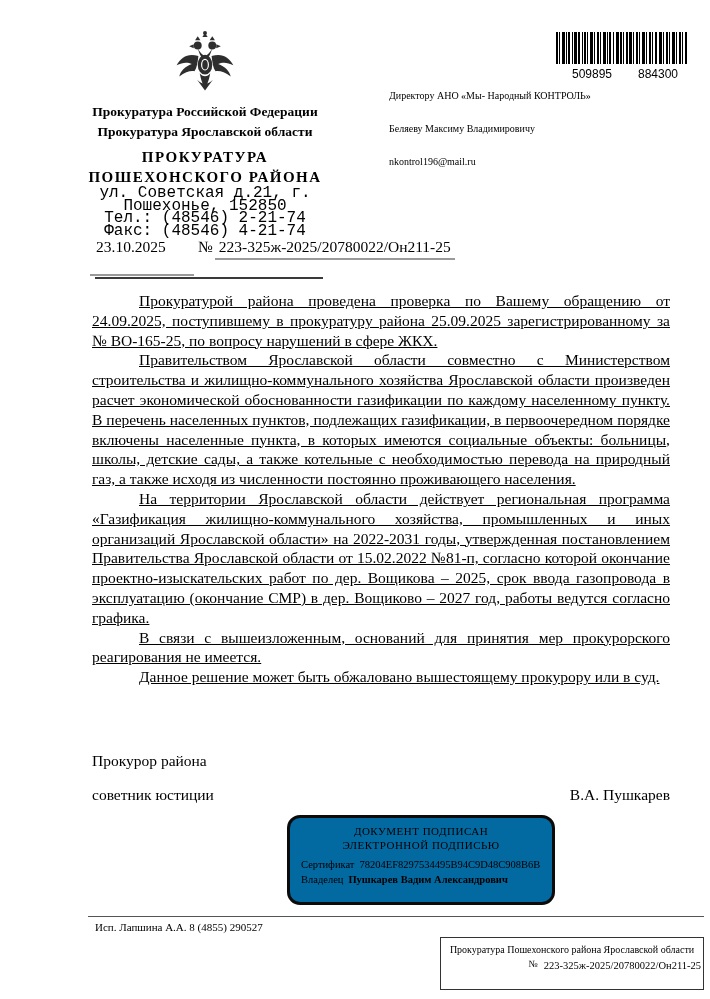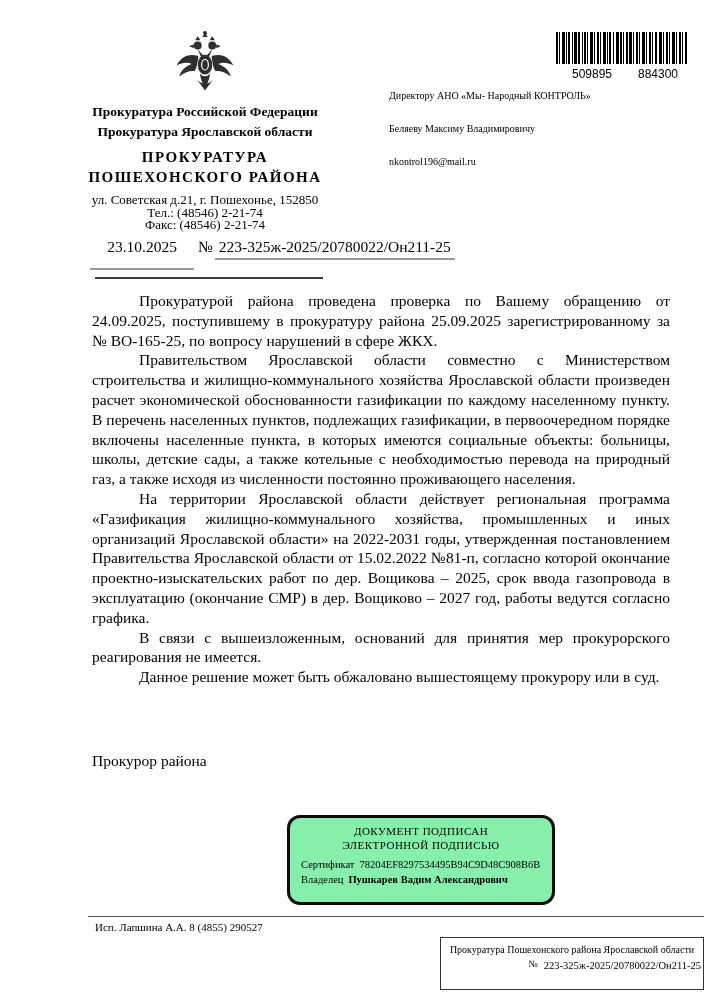--- a/index.html
+++ b/index.html
@@ -7,55 +7,55 @@
     position:relative; width:710px; height:999px; background:#ffffff;
     font-family:"Liberation Serif", serif; color:#000; overflow:hidden;
   }
 
   
   .letterhead { position:absolute; left:86px; top:26px; width:238px; text-align:center; }
   .emblem { display:block; margin:0 auto 4px; }
   .org-line  { font-weight:bold; font-size:13.5px; line-height:20px; }
   .office-block { margin-top:5px; }
   .office-line { font-weight:bold; font-size:15px; line-height:20px; letter-spacing:1.5px; }
-  .contact-block { margin-top:7px; font-size:13px; line-height:12.5px; }
+  .contact-block { margin-top:0; font-size:16px; line-height:12.5px;font-family:Liberation Mono, monospace; }
 
   
   .barcode { position:absolute; left:556px; top:32px; width:132px; text-align:left; }
   .barcode-nums { display:flex; justify-content:space-between; padding:0 10px 0 16px;
     font-family:"Liberation Sans", sans-serif; font-size:12px; margin-top:-1px; }
 
   
   .recipient { position:absolute; left:389px; top:86px; width:272px; font-size:10px; }
   .recipient p { margin:0; line-height:20px; }
   .recipient .just { text-align:justify; text-align-last:left; }
   .recipient p + p { margin-top:13px; }
 
   
   .ref-line { position:absolute; left:90px; top:238px; font-size:15.5px; white-space:nowrap; }
-  .u-date { display:inline-block; min-width:92px; text-align:center;
-    border-bottom:2px solid #9a9a9a; padding:0 6px 12px; }
+  .u-date { display:inline-block; min-width:92px; text-align:left;
+    border-bottom:2px solid #9a9a9a; padding:0 6px 18px; }
   .nsign { margin:0 2px 0 4px; }
   .u-num { display:inline-block; border-bottom:2px solid #9a9a9a; padding:0 4px 2px; }
   .ref-blank { position:absolute; left:95px; top:277px; width:228px; border-top:2px solid #3a3a3a; }
 
   
   .body { position:absolute; left:92px; top:291px; width:578px;
     font-size:15.5px; line-height:19.8px; text-align:justify; }
-  .body p { margin:0; text-indent:47px; text-align-last:left; }
+  .body p { margin:0; text-indent:47px; text-align-last:left;text-decoration:underline; }
 
   
   .sig-position { position:absolute; left:92px; top:752px; font-size:15.5px; }
   .sig-row { position:absolute; left:92px; top:786px; width:578px;
     display:flex; justify-content:space-between; font-size:15.5px; }
 
   
   .esign { position:absolute; left:287px; top:815px; width:268px; height:90px;
     border:3px solid #0b0b0b; border-radius:13px; box-sizing:border-box;
-    padding:7px 11px 0; background:#86efac; }
+    padding:7px 11px 0; background:#0369a1; }
   .esign-title { text-align:center; font-size:11px; line-height:13.5px; letter-spacing:0.5px; }
   .esign-rows { margin-top:6px; font-size:10.5px; line-height:14.5px; white-space:nowrap; }
   .esign-rows b { font-weight:bold; }
   .sp { display:inline-block; width:5px; }
 
   
   .footer-line { position:absolute; left:88px; top:916px; width:616px; border-top:1.5px solid #555; }
   .executor { position:absolute; left:95px; top:921px; font-size:11px; }
 
   
@@ -94,21 +94,21 @@
     </svg>
     <div class="org-line">Прокуратура Российской Федерации</div>
     <div class="org-line">Прокуратура Ярославской области</div>
     <div class="office-block">
       <div class="office-line">ПРОКУРАТУРА</div>
       <div class="office-line">ПОШЕХОНСКОГО РАЙОНА</div>
     </div>
     <div class="contact-block">
       <div>ул. Советская д.21, г. Пошехонье, 152850</div>
       <div>Тел.: (48546) 2-21-74</div>
-      <div>Факс: (48546) 2-21-74</div>
+      <div>Факс: (48546) 4-21-74</div>
     </div>
   </div>
 
   <div class="barcode">
     <svg viewBox="0 0 132 32" width="132" height="32">
       <g fill="#000">
         <rect x="0" y="0" width="2" height="32"></rect>
           <rect x="3" y="0" width="1" height="32"></rect>
         <rect x="6" y="0" width="3" height="32"></rect>
           <rect x="10" y="0" width="1" height="32"></rect>
@@ -170,20 +170,24 @@
 
   <div class="body">
     <p>Прокуратурой района проведена проверка по Вашему обращению от 24.09.2025, поступившему в прокуратуру района 25.09.2025 зарегистрированному за № ВО-165-25, по вопросу нарушений в сфере ЖКХ.</p>
     <p>Правительством Ярославской области совместно с Министерством строительства и жилищно-коммунального хозяйства Ярославской области произведен расчет экономической обоснованности газификации по каждому населенному пункту. В перечень населенных пунктов, подлежащих газификации, в первоочередном порядке включены населенные пункта, в которых имеются социальные объекты: больницы, школы, детские сады, а также котельные с необходимостью перевода на природный газ, а также исходя из численности постоянно проживающего населения.</p>
     <p>На территории Ярославской области действует региональная программа «Газификация жилищно-коммунального хозяйства, промышленных и иных организаций Ярославской области» на 2022-2031 годы, утвержденная постановлением Правительства Ярославской области от 15.02.2022 №81-п, согласно которой окончание проектно-изыскательских работ по дер. Вощикова – 2025, срок ввода газопровода в эксплуатацию (окончание СМР) в дер. Вощиково – 2027 год, работы ведутся согласно графика.</p>
     <p>В связи с вышеизложенным, оснований для принятия мер прокурорского реагирования не имеется.</p>
     <p>Данное решение может быть обжаловано вышестоящему прокурору или в суд.</p>
   </div>
 
   <div class="sig-position">Прокурор района</div>
+  <div class="sig-row">
+    <span>советник юстиции</span>
+    <span>В.А. Пушкарев</span>
+  </div>
 
   <div class="esign">
     <div class="esign-title">
       <div>ДОКУМЕНТ ПОДПИСАН</div>
       <div>ЭЛЕКТРОННОЙ ПОДПИСЬЮ</div>
     </div>
     <div class="esign-rows">
       <div><span>Сертификат</span><span class="sp"></span><span>78204EF8297534495B94C9D48C908B6B</span></div>
       <div><span>Владелец</span><span class="sp"></span><b>Пушкарев Вадим Александрович</b></div>
     </div>

